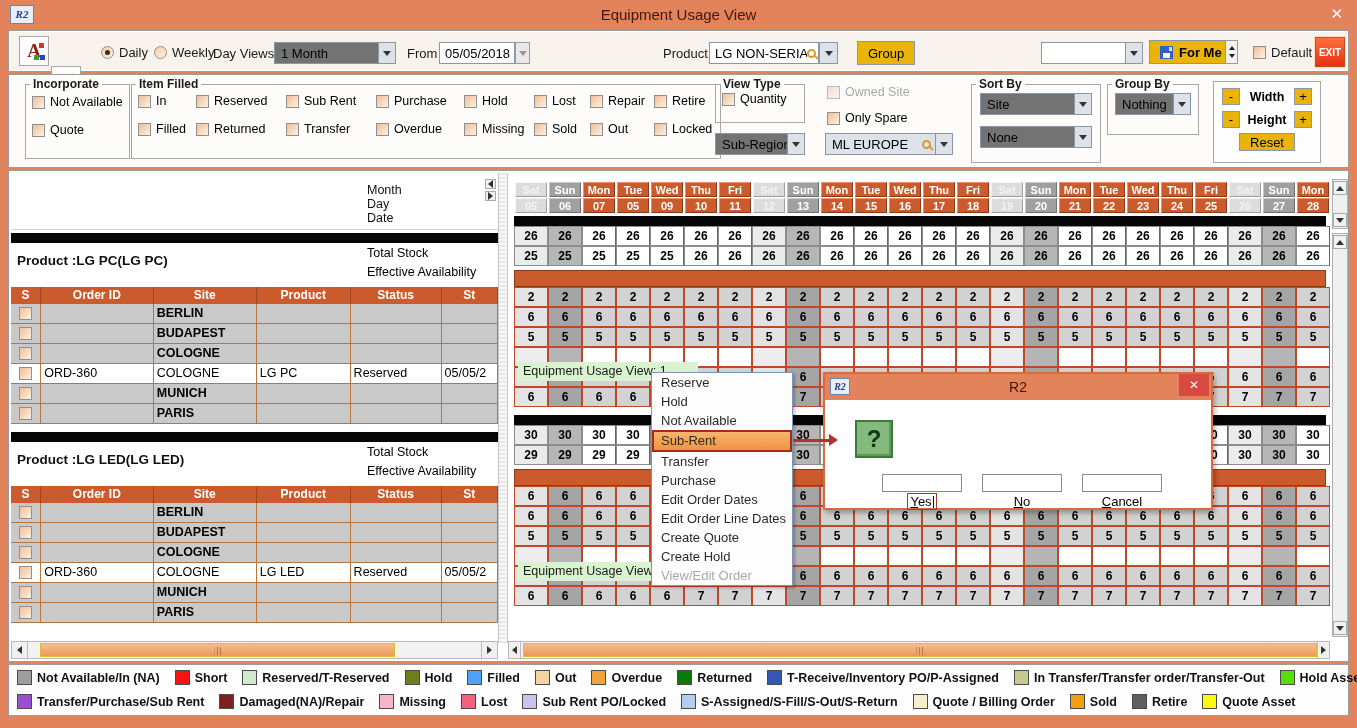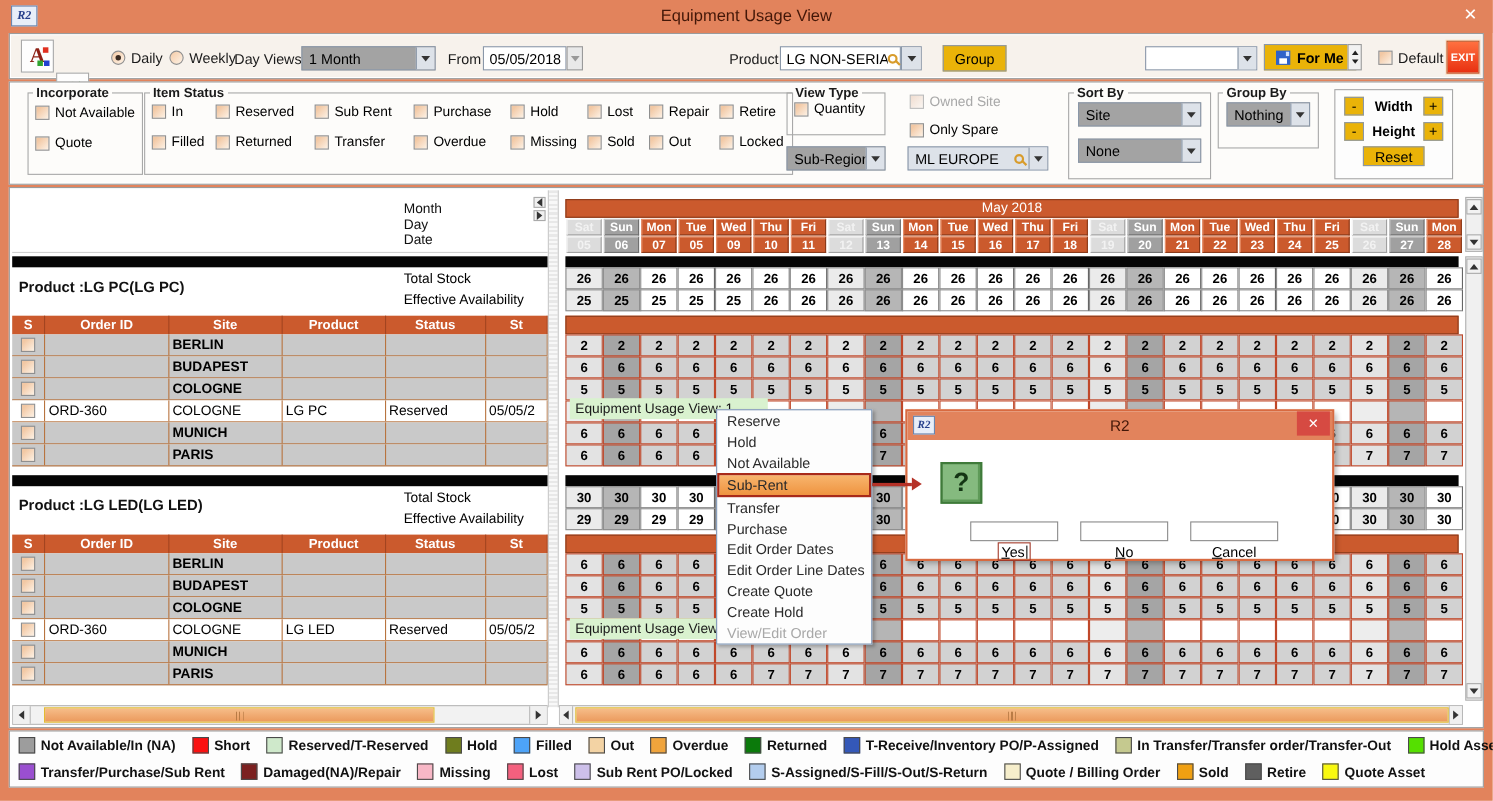--- a/index.html
+++ b/index.html
@@ -17,21 +17,21 @@
   .tb-abs { position:absolute; }
   .tool-btn { width:30px; height:30px; background:#fdfdfd; border:1px solid #a8a8a8; display:flex; align-items:center; justify-content:center; position:relative; }
   .a-letter { font:bold 19px "Liberation Serif", serif; color:#8c1f14; }
   .a-dot { position:absolute; width:5px; height:5px; }
   .a-dot.r { right:4px; top:6px; background:#e03020; }
   .a-dot.g { right:9px; bottom:5px; background:#2fa32f; }
   .a-dot.b { right:3px; bottom:5px; background:#2040d0; }
   .radio { width:13px; height:13px; border-radius:50%; border:1px solid #8f8f8f; background:linear-gradient(135deg,#f5cba6,#fdf2e6); display:inline-block; vertical-align:-2px; position:relative; }
   .radio.checked::after { content:""; position:absolute; left:3px; top:3px; width:5px; height:5px; border-radius:50%; background:#3a2a20; }
   .tb-label { font-size:13px; color:#1a1a1a; }
-  .select { background:#a3a3a3; border:1px solid #8a97a8; height:22px; display:flex; align-items:center; }
+  .select { background:#737373; border:1px solid #8a97a8; height:22px; display:flex; align-items:center; }
   .select .sel-text { flex:1; padding:0 6px; font-size:13px; color:#000; white-space:nowrap; overflow:hidden; }
   .select .sel-btn { width:17px; height:100%; border-left:1px solid #8a97a8; background:#dde2e9; display:flex; align-items:center; justify-content:center; }
   .tri-down { width:0; height:0; border-left:4px solid transparent; border-right:4px solid transparent; border-top:5px solid #333; }
   .tri-up { width:0; height:0; border-left:4px solid transparent; border-right:4px solid transparent; border-bottom:5px solid #333; }
   .tri-left { width:0; height:0; border-top:4px solid transparent; border-bottom:4px solid transparent; border-right:5px solid #333; }
   .tri-right { width:0; height:0; border-top:4px solid transparent; border-bottom:4px solid transparent; border-left:5px solid #333; }
   .inputbox { background:#fff; border:1px solid #8a97a8; height:22px; font-size:13px; padding:0 5px; display:flex; align-items:center; }
   .mini-btn { width:15px; height:22px; background:#e9e9e9; border:1px solid #9a9a9a; display:flex; align-items:center; justify-content:center; }
   .push-btn { height:24px; background:#eab308; border:1px solid #8a97a8; font-size:13px; padding:0 10px; display:flex; align-items:center; justify-content:center; }
   .magnifier { width:9px; height:9px; border:2px solid #d89c2c; border-radius:50%; position:relative; display:inline-block; }
@@ -229,21 +229,21 @@
           <span class="checkbox"></span>
           <span>Not Available</span>
         </div>
         <div class="cb-item">
           <span class="checkbox"></span>
           <span>Quote</span>
         </div>
       </div>
   </fieldset>
   <fieldset style="left:122px; top:2px; width:582px; height:82px;">
-    <legend>Item Status</legend>
+    <legend>Item Filled</legend>
     <div id="is-row1" style="display:grid; grid-template-columns:58px 90px 90px 88px 70px 56px 64px 60px; padding:3px 6px 0;">
         <div class="cb-item">
           <span class="checkbox"></span>
           <span>In</span>
         </div>
         <div class="cb-item">
           <span class="checkbox"></span>
           <span>Reserved</span>
         </div>
         <div class="cb-item">
@@ -556,21 +556,20 @@
       <span class="hs-btn r" style="margin-left:auto;">
           <span class="tri-right"></span>
         </span>
     </div>
   </div>
 
   <div class="pane-divider"></div>
 
   <div class="right-pane">
     <div class="rp-inner">
-      <div class="maybar" style="width:812px;">May 2018</div>
       <div class="dayrow" id="cal-daynames">
           <div class="dtile d-sat">Sat</div>
           <div class="dtile d-sun">Sun</div>
           <div class="dtile d-wd">Mon</div>
           <div class="dtile d-wd">Tue</div>
           <div class="dtile d-wd">Wed</div>
           <div class="dtile d-wd">Thu</div>
           <div class="dtile d-wd">Fri</div>
           <div class="dtile d-sat">Sat</div>
           <div class="dtile d-sun">Sun</div>

